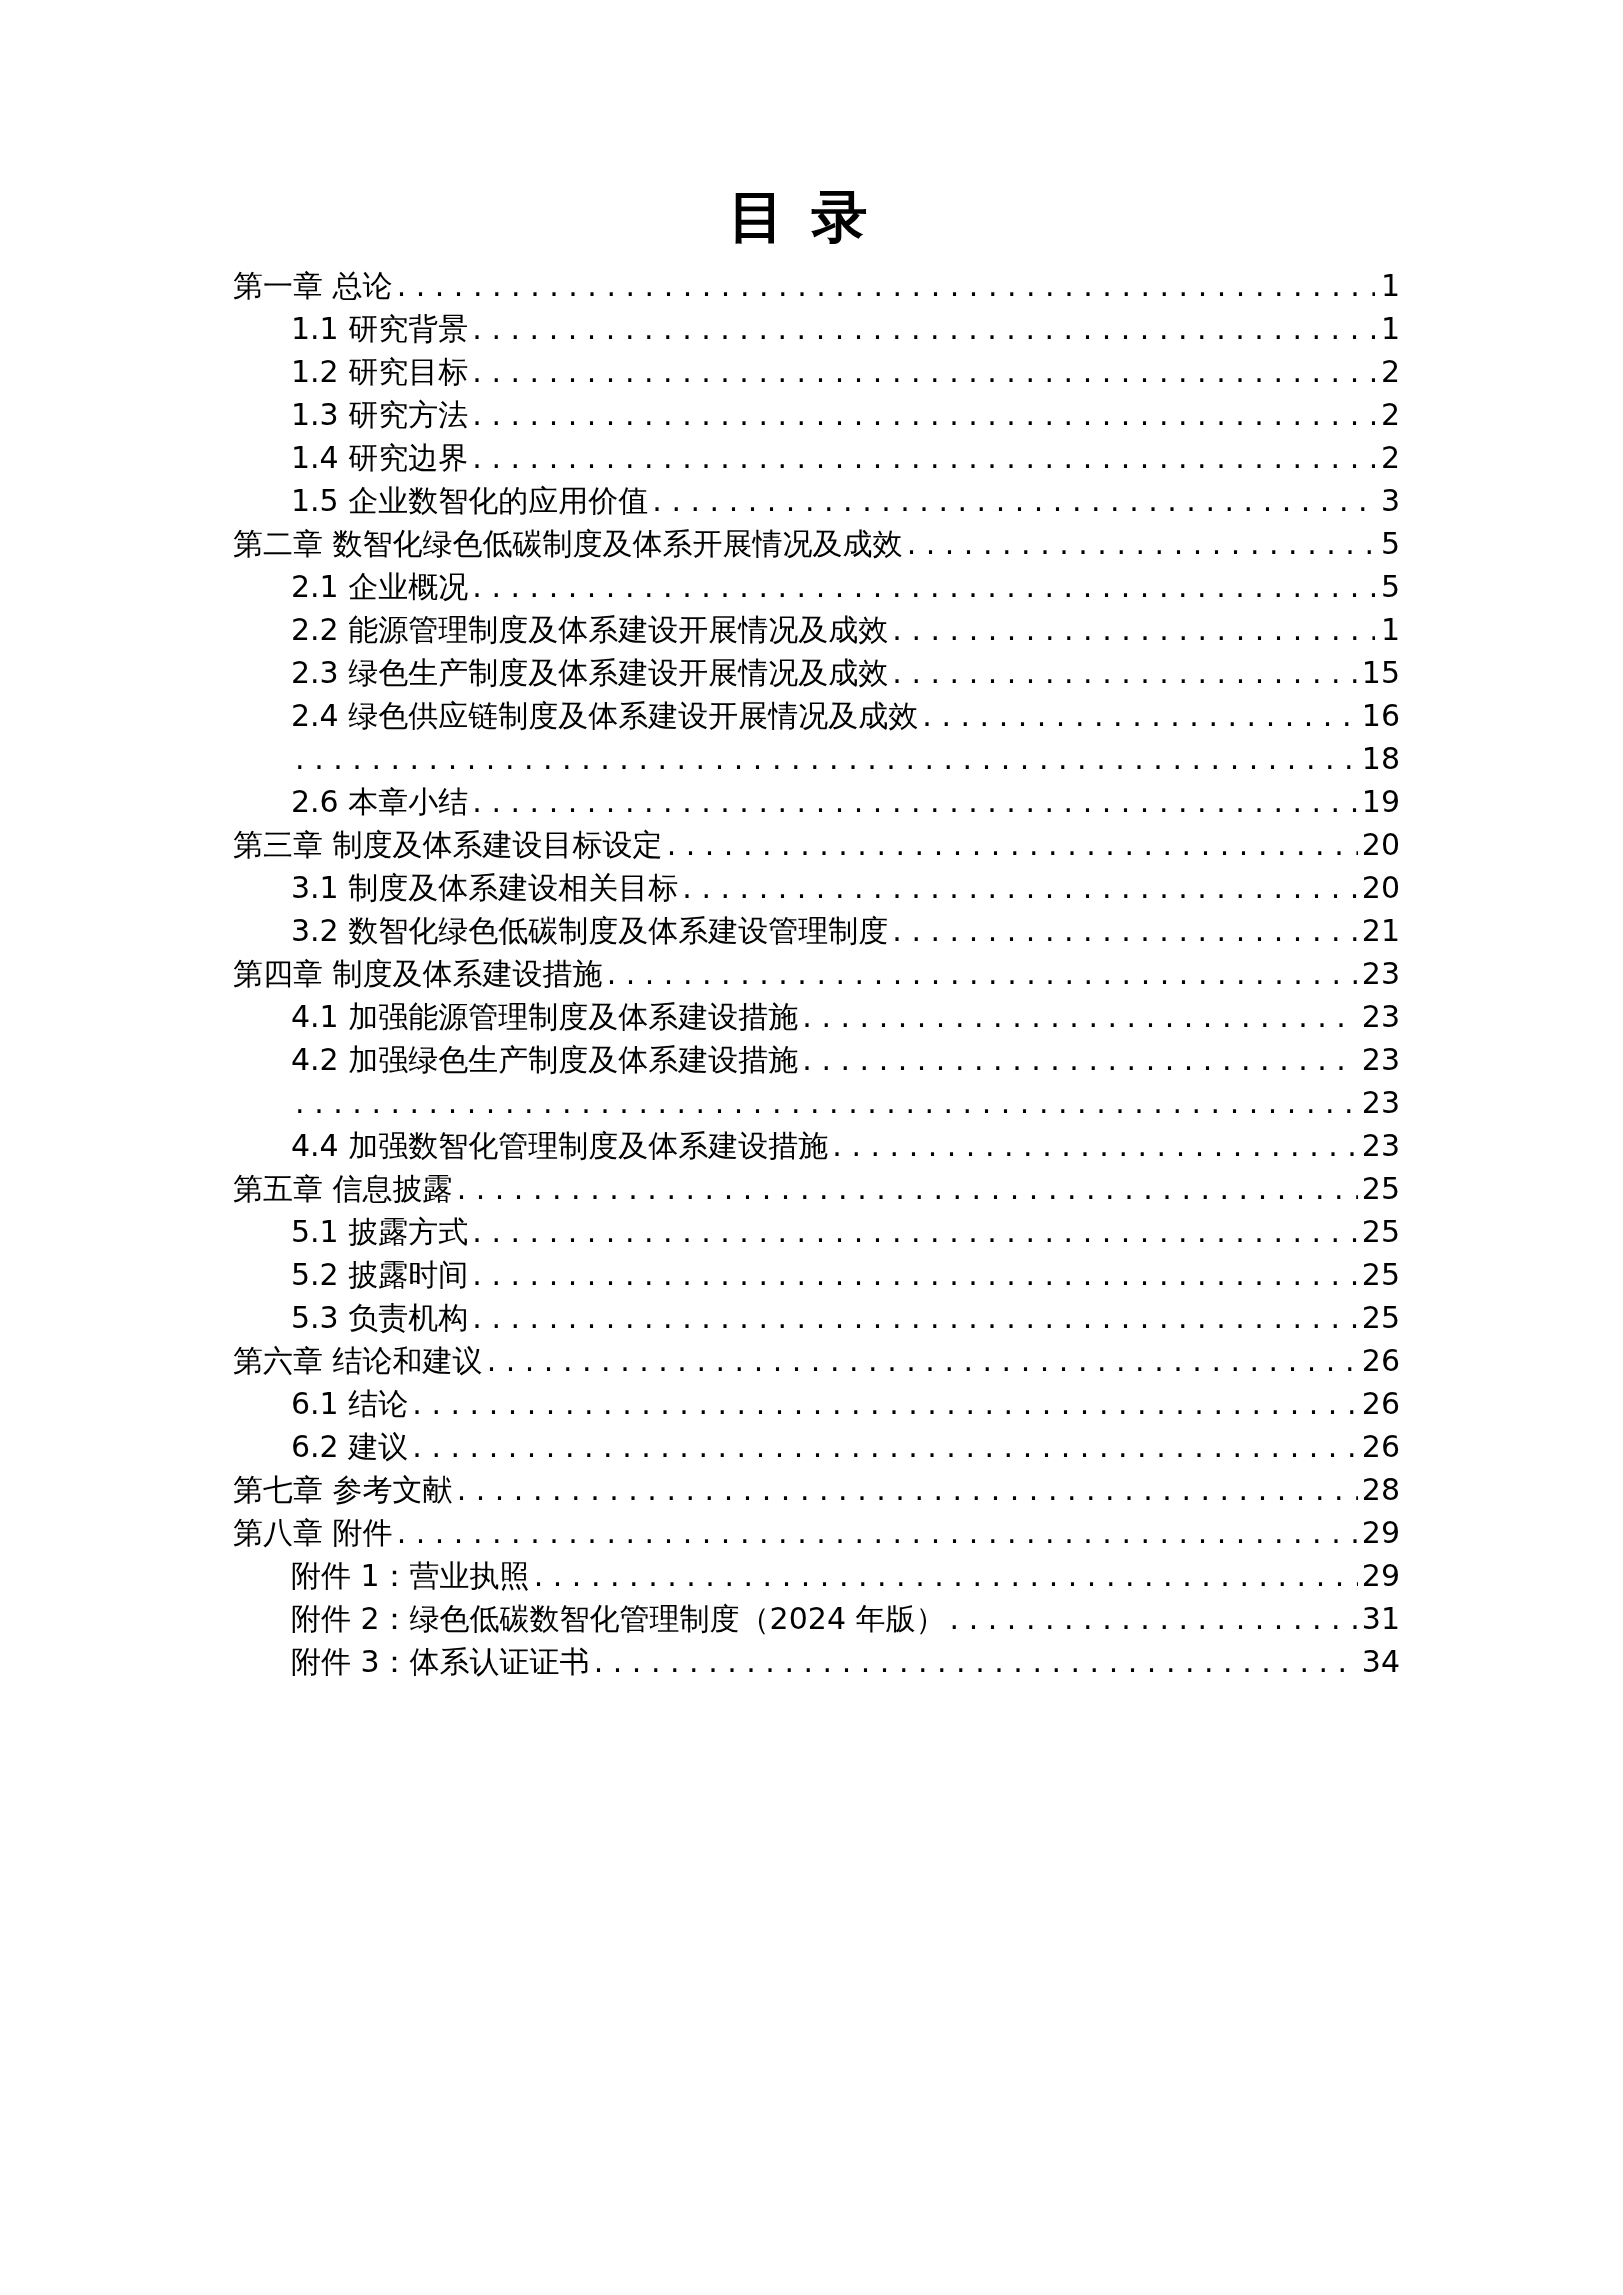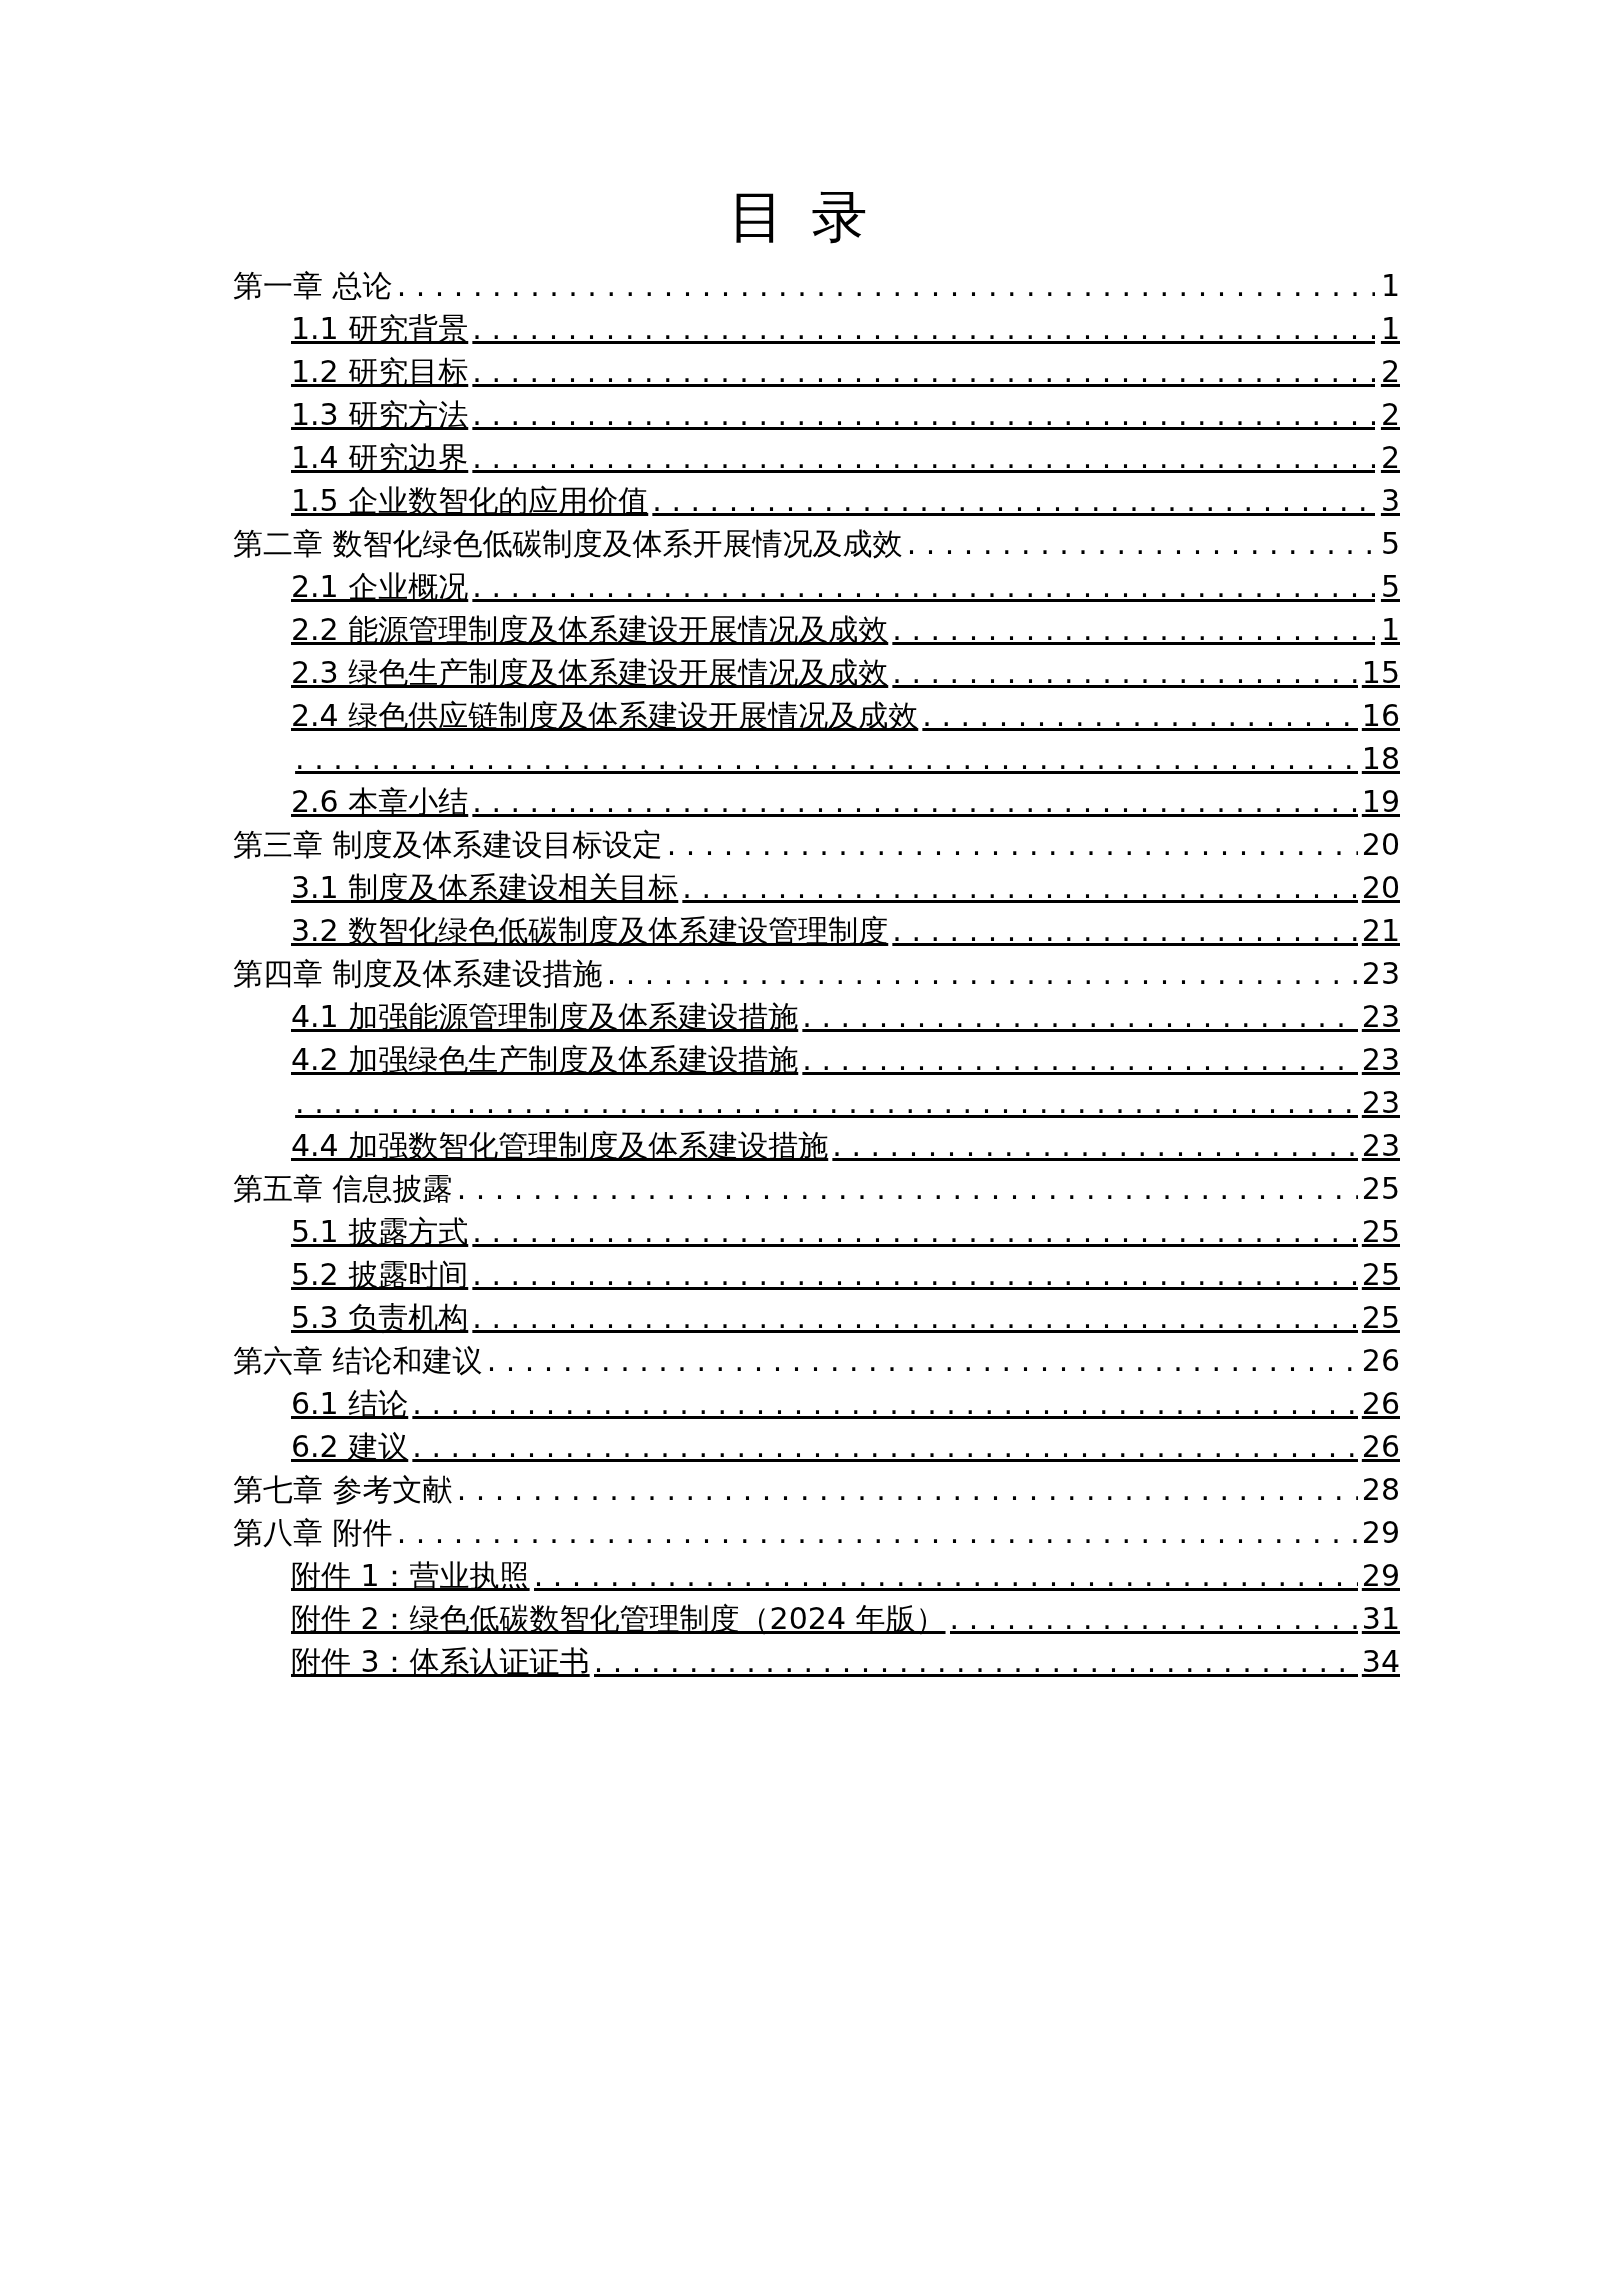--- a/index.html
+++ b/index.html
@@ -1,22 +1,22 @@
 <!DOCTYPE html>
 <html style="font-size:11px"><head>
 <meta charset="utf-8">
 <style>
   html, body { margin: 0; padding: 0; background: #ffffff; }
   body { width: 1623px; height: 2295px; position: relative; overflow: hidden;
          font-family: "DejaVu Sans", "Liberation Sans", sans-serif; color: #000; }
   .title { position: absolute; left: 0; width: 1623px; top: 183px; text-align: center;
-           font-size: 56px; font-weight: normal; letter-spacing: 27px; line-height: 68px; }
+           font-size: 56px; font-weight: bold; letter-spacing: 27px; line-height: 68px; }
   .toc { position: absolute; left: 233px; top: 262px; width: 1167px; }
   .row { display: flex; align-items: flex-end; height: 43px; font-size: 30px; line-height: 38px; white-space: nowrap; }
-  .row.l2 { padding-left: 58px; text-decoration: underline; }
+  .row.l2 { padding-left: 58px; }
   .row .label { flex: 0 0 auto; }
   .row .dots { flex: 1 1 auto; overflow: hidden; margin: 0 4.1px; color: #000; letter-spacing: 0; }
   .row .dots::before { content: ". . . . . . . . . . . . . . . . . . . . . . . . . . . . . . . . . . . . . . . . . . . . . . . . . . . . . . . . . . . . . . . . . . . . . . . . . . . . . . . . . . . . . . . . . . . . . . . . . . . . . . . . . . . . . . . . ."; }
   .row .page { flex: 0 0 auto; text-align: right; min-width: 20.5px; }
 </style>
 </head>
 <body>
 
 <div class="title">目录</div>
 

